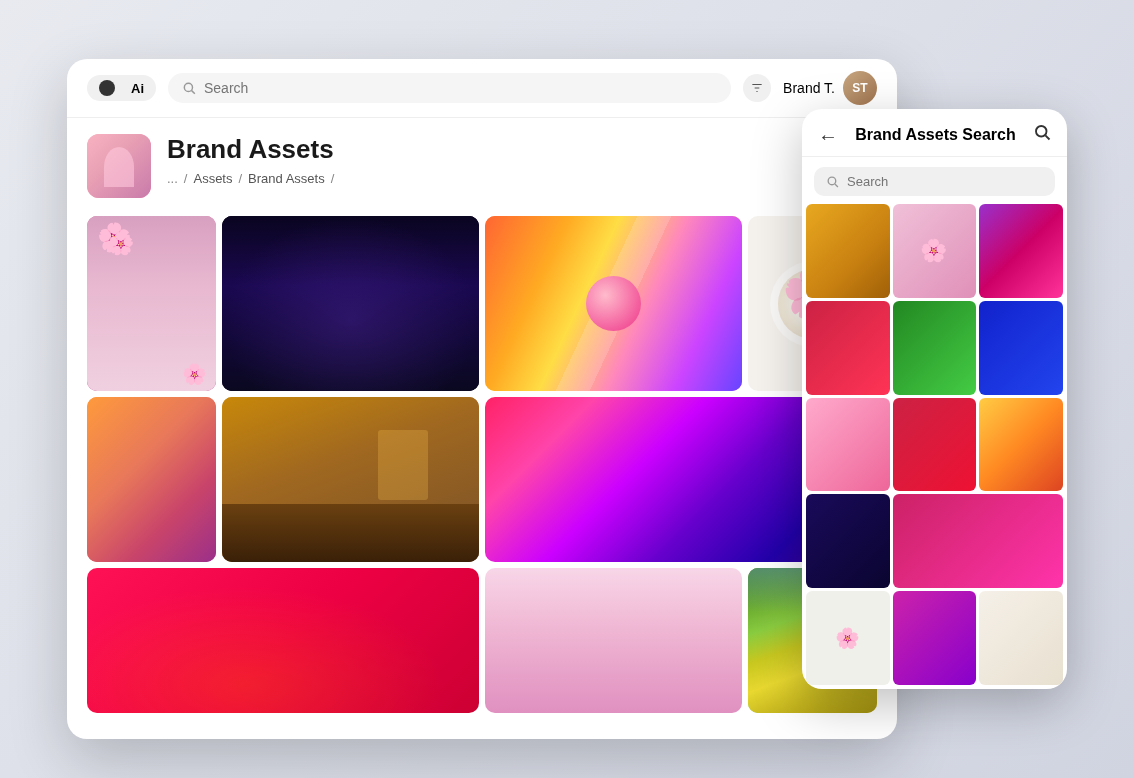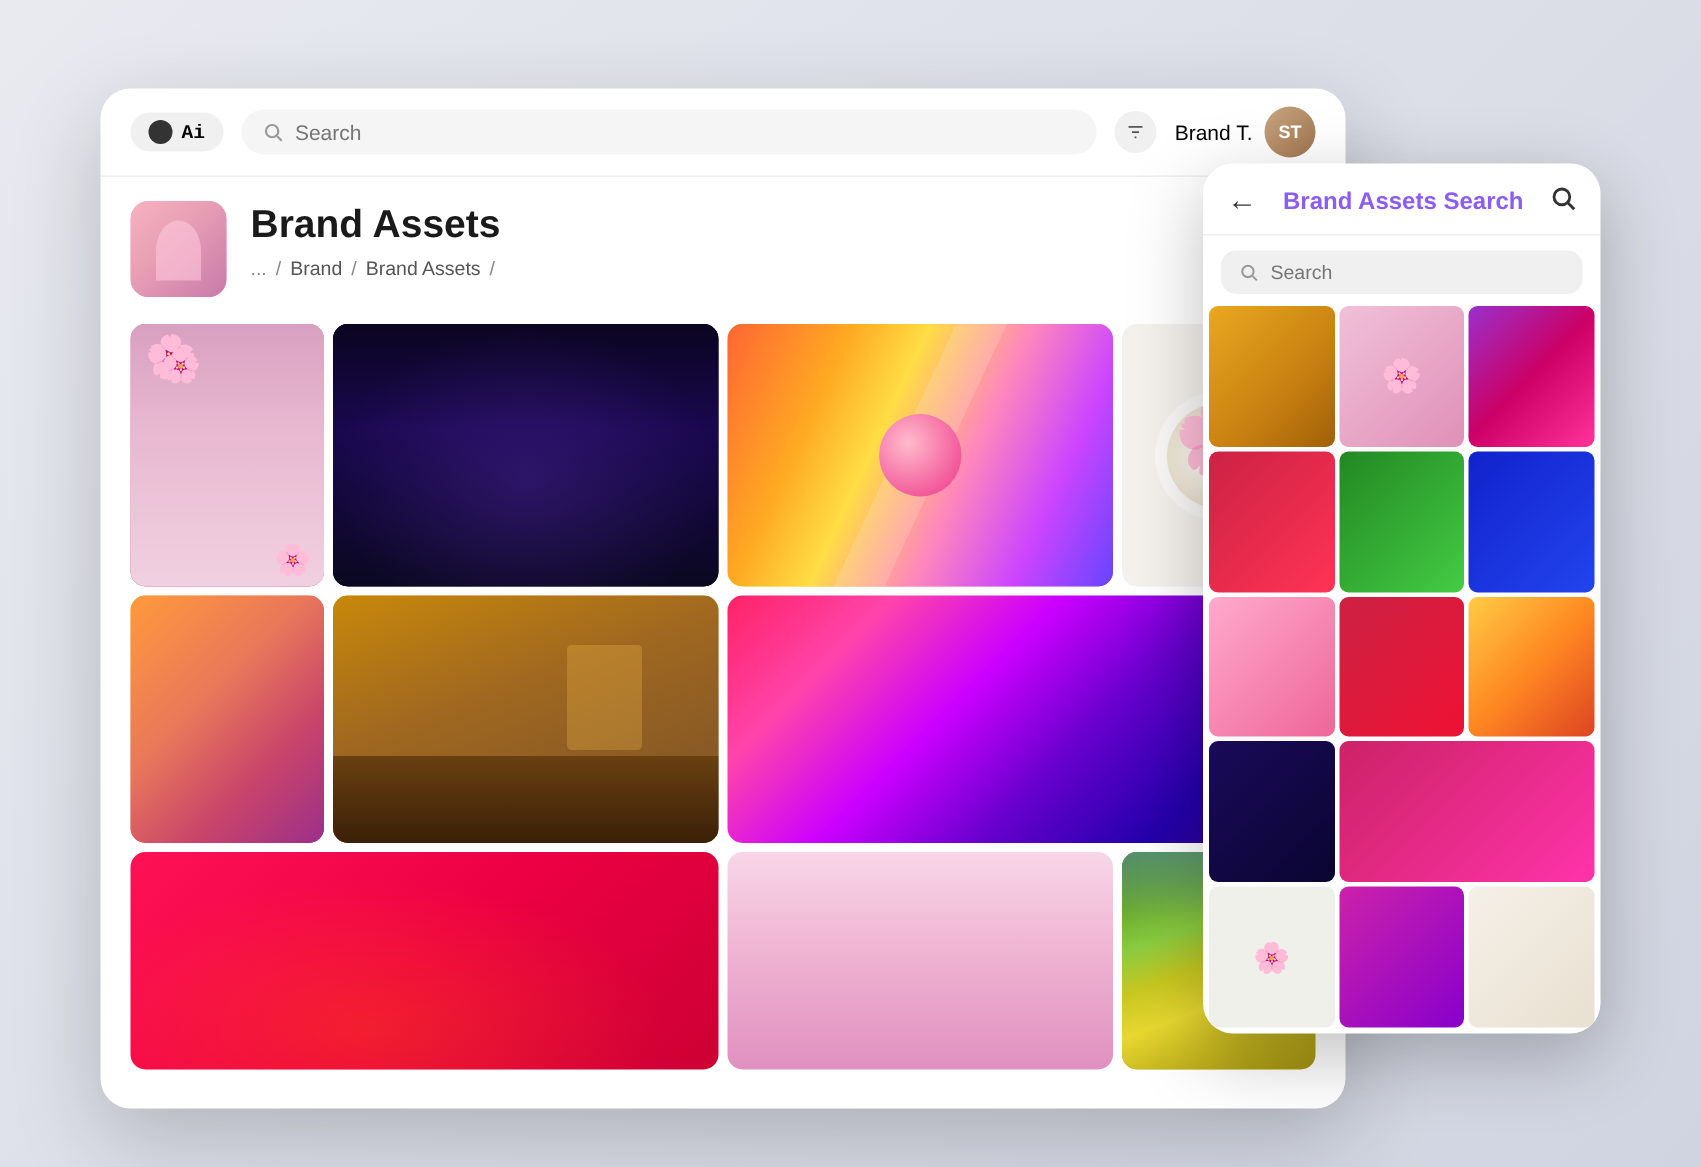--- a/index.html
+++ b/index.html
@@ -41,28 +41,27 @@
       align-items: center;
       padding: 12px 20px;
       border-bottom: 1px solid #eee;
       gap: 12px;
       flex-shrink: 0;
     }
 
     .ai-toggle {
       display: flex;
       align-items: flex-end;
-      gap: 6px;
+      gap: 16px;
       background: #f0f0f0;
       border-radius: 20px;
       padding: 5px 12px;
       font-size: 13px;
       font-weight: 600;
       white-space: nowrap;
-      font-family: Liberation Mono, monospace;
     }
 
     .ai-toggle .toggle-dot {
       width: 16px;
       height: 16px;
       border-radius: 50%;
       background: #333;
     }
 
     .search-bar {
@@ -247,21 +246,21 @@
 
     .mobile-back {
       font-size: 20px;
       color: #333;
       cursor: pointer;
     }
 
     .mobile-title {
       font-size: 16px;
       font-weight: 700;
-      color: #8b5cf6;
+      color: #000000;
     }
 
     .mobile-search-icon {
       font-size: 18px;
       color: #333;
       cursor: pointer;
     }
 
     .mobile-search-bar {
       margin: 10px 12px 8px;
@@ -368,21 +367,21 @@
 
     <div class="page-header">
       <div class="header-thumb">
         <div class="header-thumb-img"></div>
       </div>
       <div class="header-text">
         <h1>Brand Assets</h1>
         <div class="breadcrumb">
           <span>...</span>
           <span>/</span>
-          <a>Brand</a>
+          <a>Assets</a>
           <span>/</span>
           <a>Brand Assets</a>
           <span>/</span>
         </div>
       </div>
     </div>
 
     <div class="grid-area">
       <div class="photo-grid">
 

